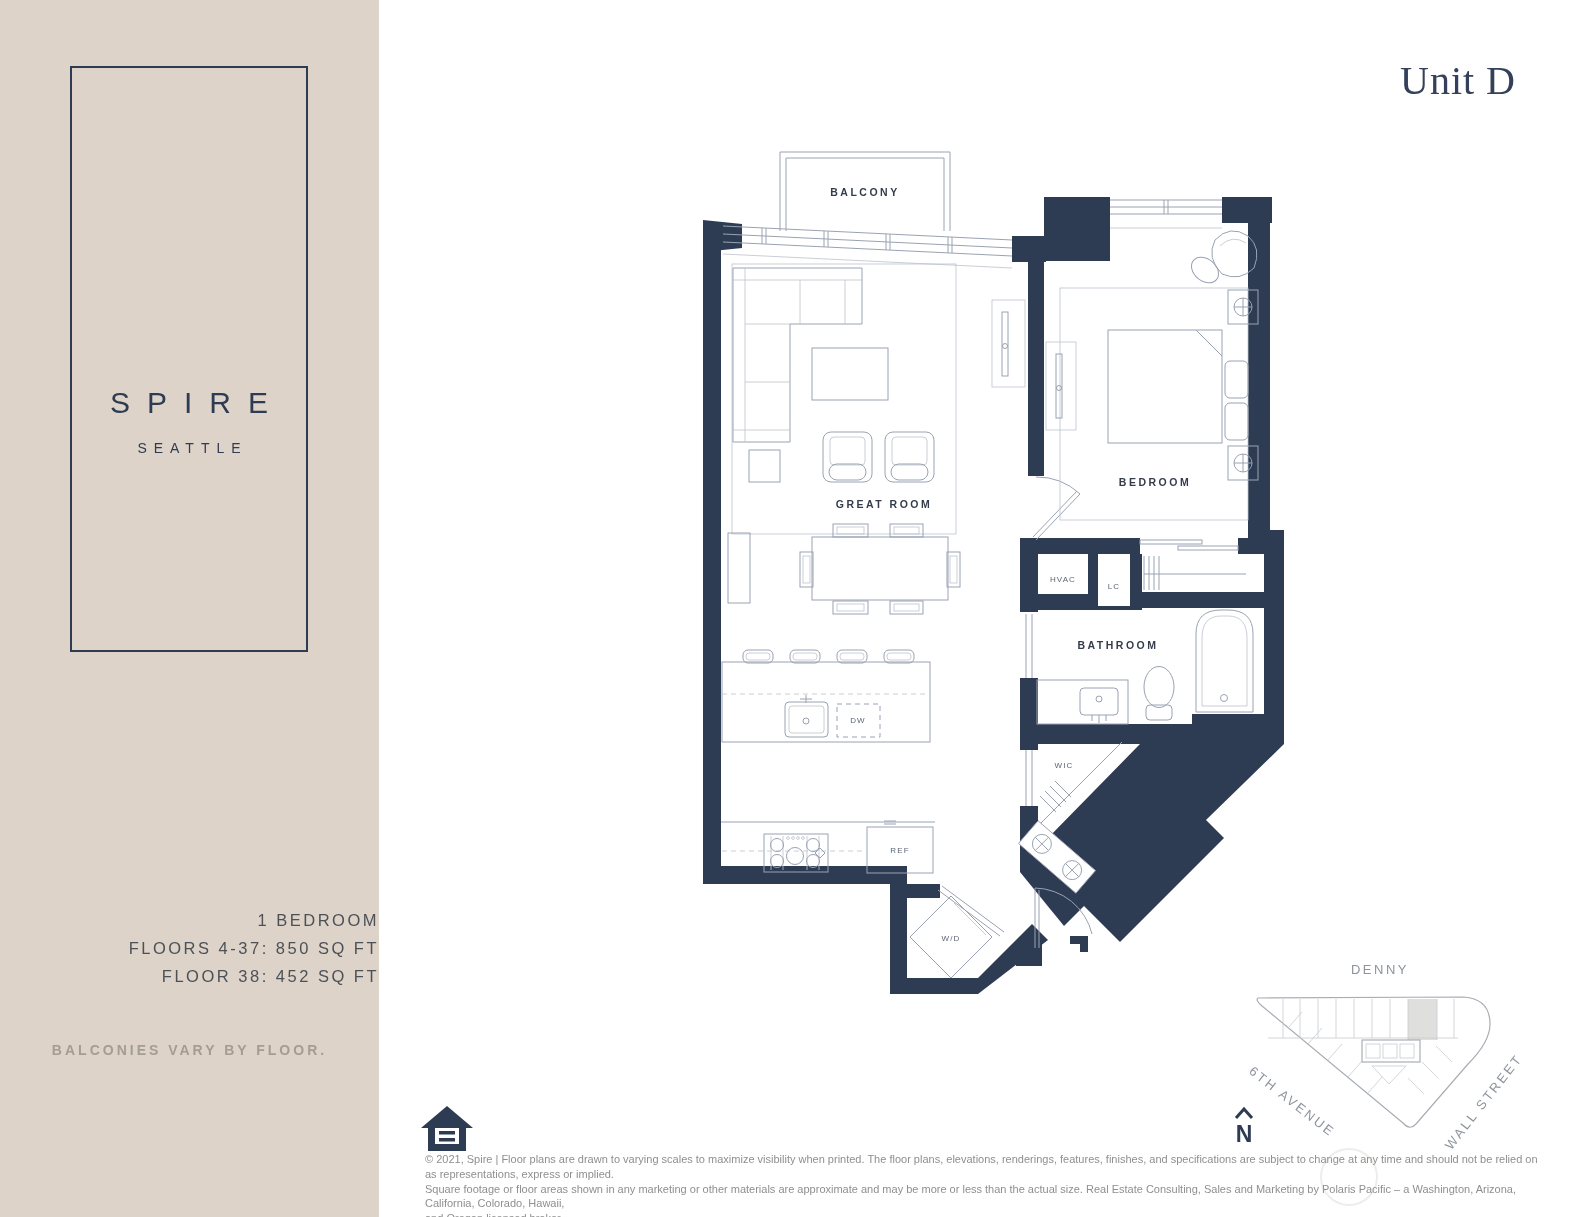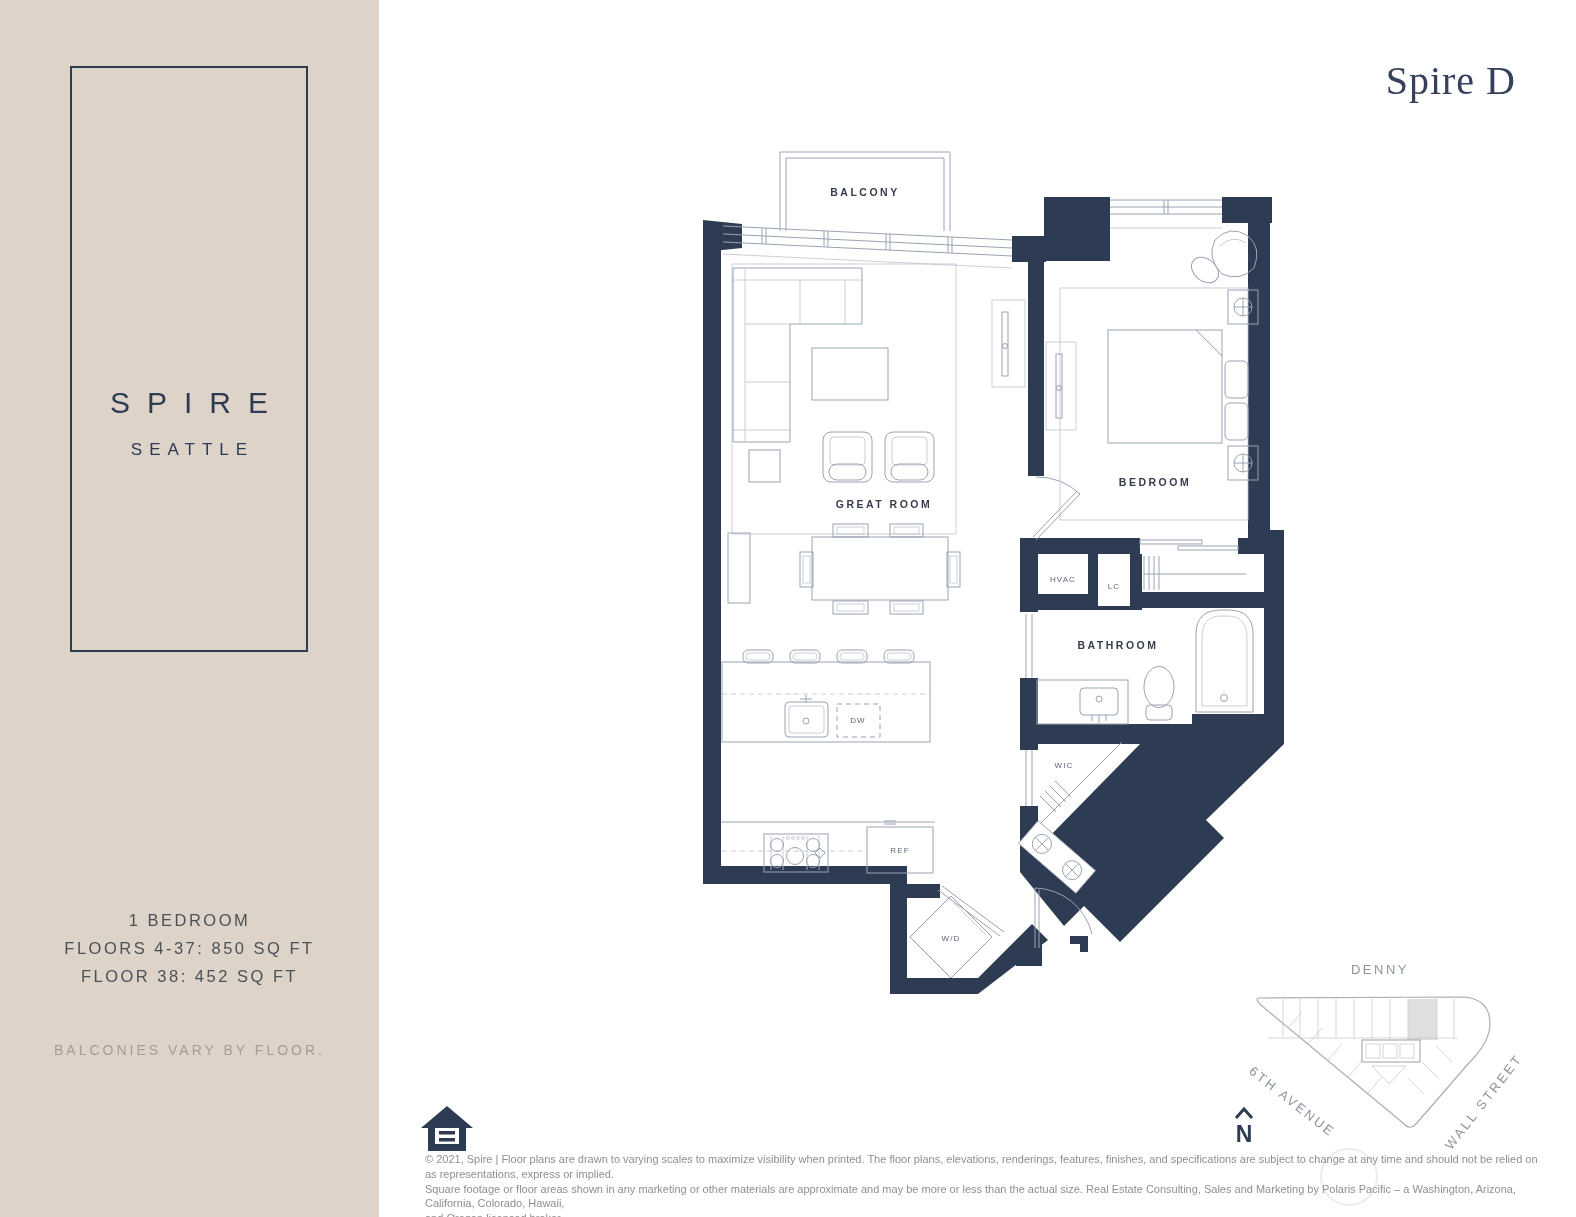--- a/index.html
+++ b/index.html
@@ -8,25 +8,25 @@
     --map_gray:#8d949c; --highlight:#dfe0de;
   }
   *{box-sizing:border-box;margin:0;padding:0}
   html,body{width:1576px;height:1217px;background:#fff;overflow:hidden;position:relative;
     font-family:"Liberation Sans",sans-serif;}
   .sidebar{position:absolute;left:0;top:0;width:379px;height:1217px;background:var(--sidebar_bg);}
   .logo-box{position:absolute;left:70px;top:66px;width:238px;height:586px;border:2px solid var(--wall);}
   .brand{position:absolute;left:0;top:318px;width:100%;text-align:center;color:var(--wall);
     font-size:30px;letter-spacing:17px;text-indent:17px;font-weight:500;}
   .brand-sub{position:absolute;left:0;top:372px;width:100%;text-align:center;color:var(--wall);
-    font-size:17px;letter-spacing:7px;text-indent:7px;font-weight:500;}
-  .details{position:absolute;left:0;top:906px;width:379px;text-align:center;color:#4c5157;
+    font-size:14px;letter-spacing:7px;text-indent:7px;font-weight:500;}
+  .details{position:absolute;left:0;top:906px;width:379px;text-align:right;color:#4c5157;
     font-size:16.5px;letter-spacing:2.5px;line-height:28px;font-weight:500;}
   .note{position:absolute;left:0;top:1042px;width:379px;text-align:center;color:var(--muted);
-    font-size:14px;letter-spacing:3px;font-weight:400;}
+    font-size:14px;letter-spacing:3px;font-weight:700;}
   .unit-title{position:absolute;top:57px;right:60px;color:#35415a;font-family:"Liberation Serif",serif;
     font-size:40px;letter-spacing:1px;z-index:3;}
   .disclaimer{position:absolute;left:425px;top:1152px;width:1125px;color:var(--gray_text);
     font-size:11px;line-height:14.8px;z-index:3;}
   svg.plan{position:absolute;left:0;top:0;z-index:1;}
   
   .wall{fill:var(--wall);stroke:none}
   .rm{fill:#fff;stroke:none}
   .f{fill:none;stroke:var(--line);stroke-width:1}
   .ff{fill:#fff;stroke:var(--line);stroke-width:1}
@@ -50,21 +50,21 @@
     <div class="brand-sub">SEATTLE</div>
   </div>
   <div class="details">
     <div>1 BEDROOM</div>
     <div>FLOORS 4-37: 850 SQ FT</div>
     <div>FLOOR 38: 452 SQ FT</div>
   </div>
   <div class="note">BALCONIES VARY BY FLOOR.</div>
 </aside>
 
-<div class="unit-title">Spire D</div>
+<div class="unit-title">Unit D</div>
 
 <svg class="plan" width="1576" height="1217" viewBox="0 0 1576 1217">
 
   <circle cx="1349" cy="1177" r="28" fill="none" stroke="#ededea" stroke-width="2"></circle>
 
   <g class="wall">
     <polygon points="703,220 742,224 742,248 703,252"></polygon>
     <rect x="703" y="246" width="18" height="638"></rect>
     <rect x="1012" y="236" width="34" height="26"></rect>
     <rect x="1044" y="197" width="66" height="64"></rect>

